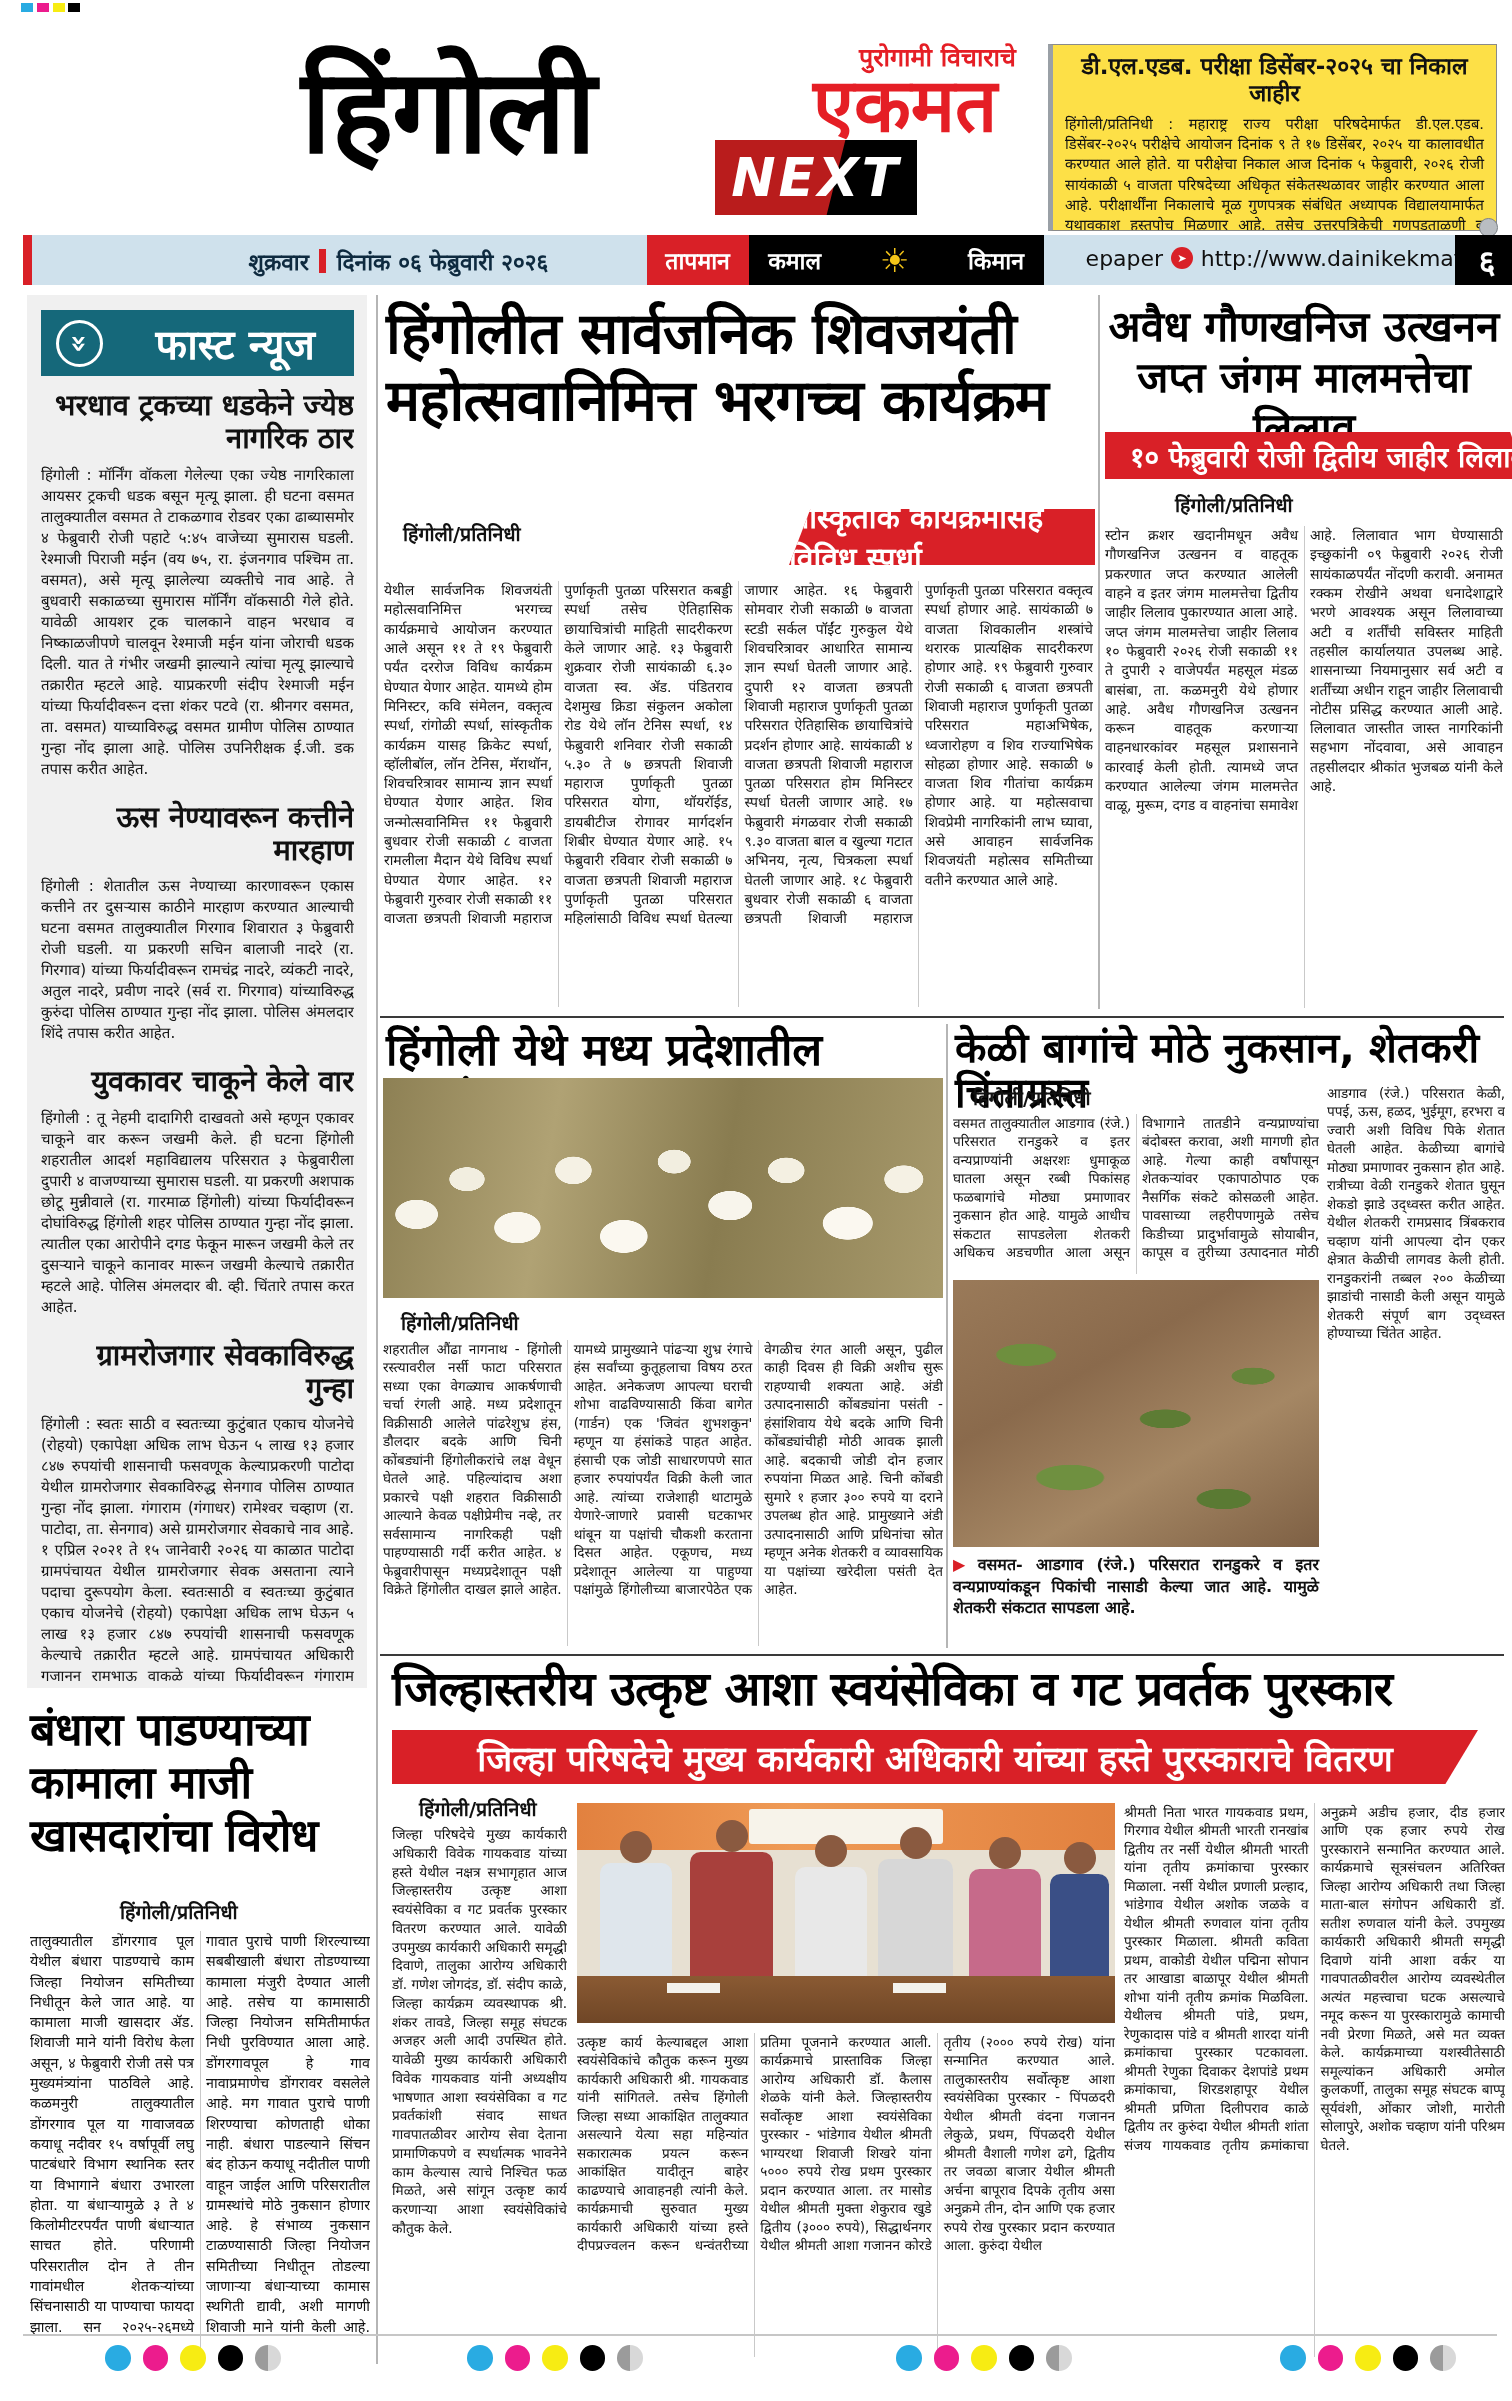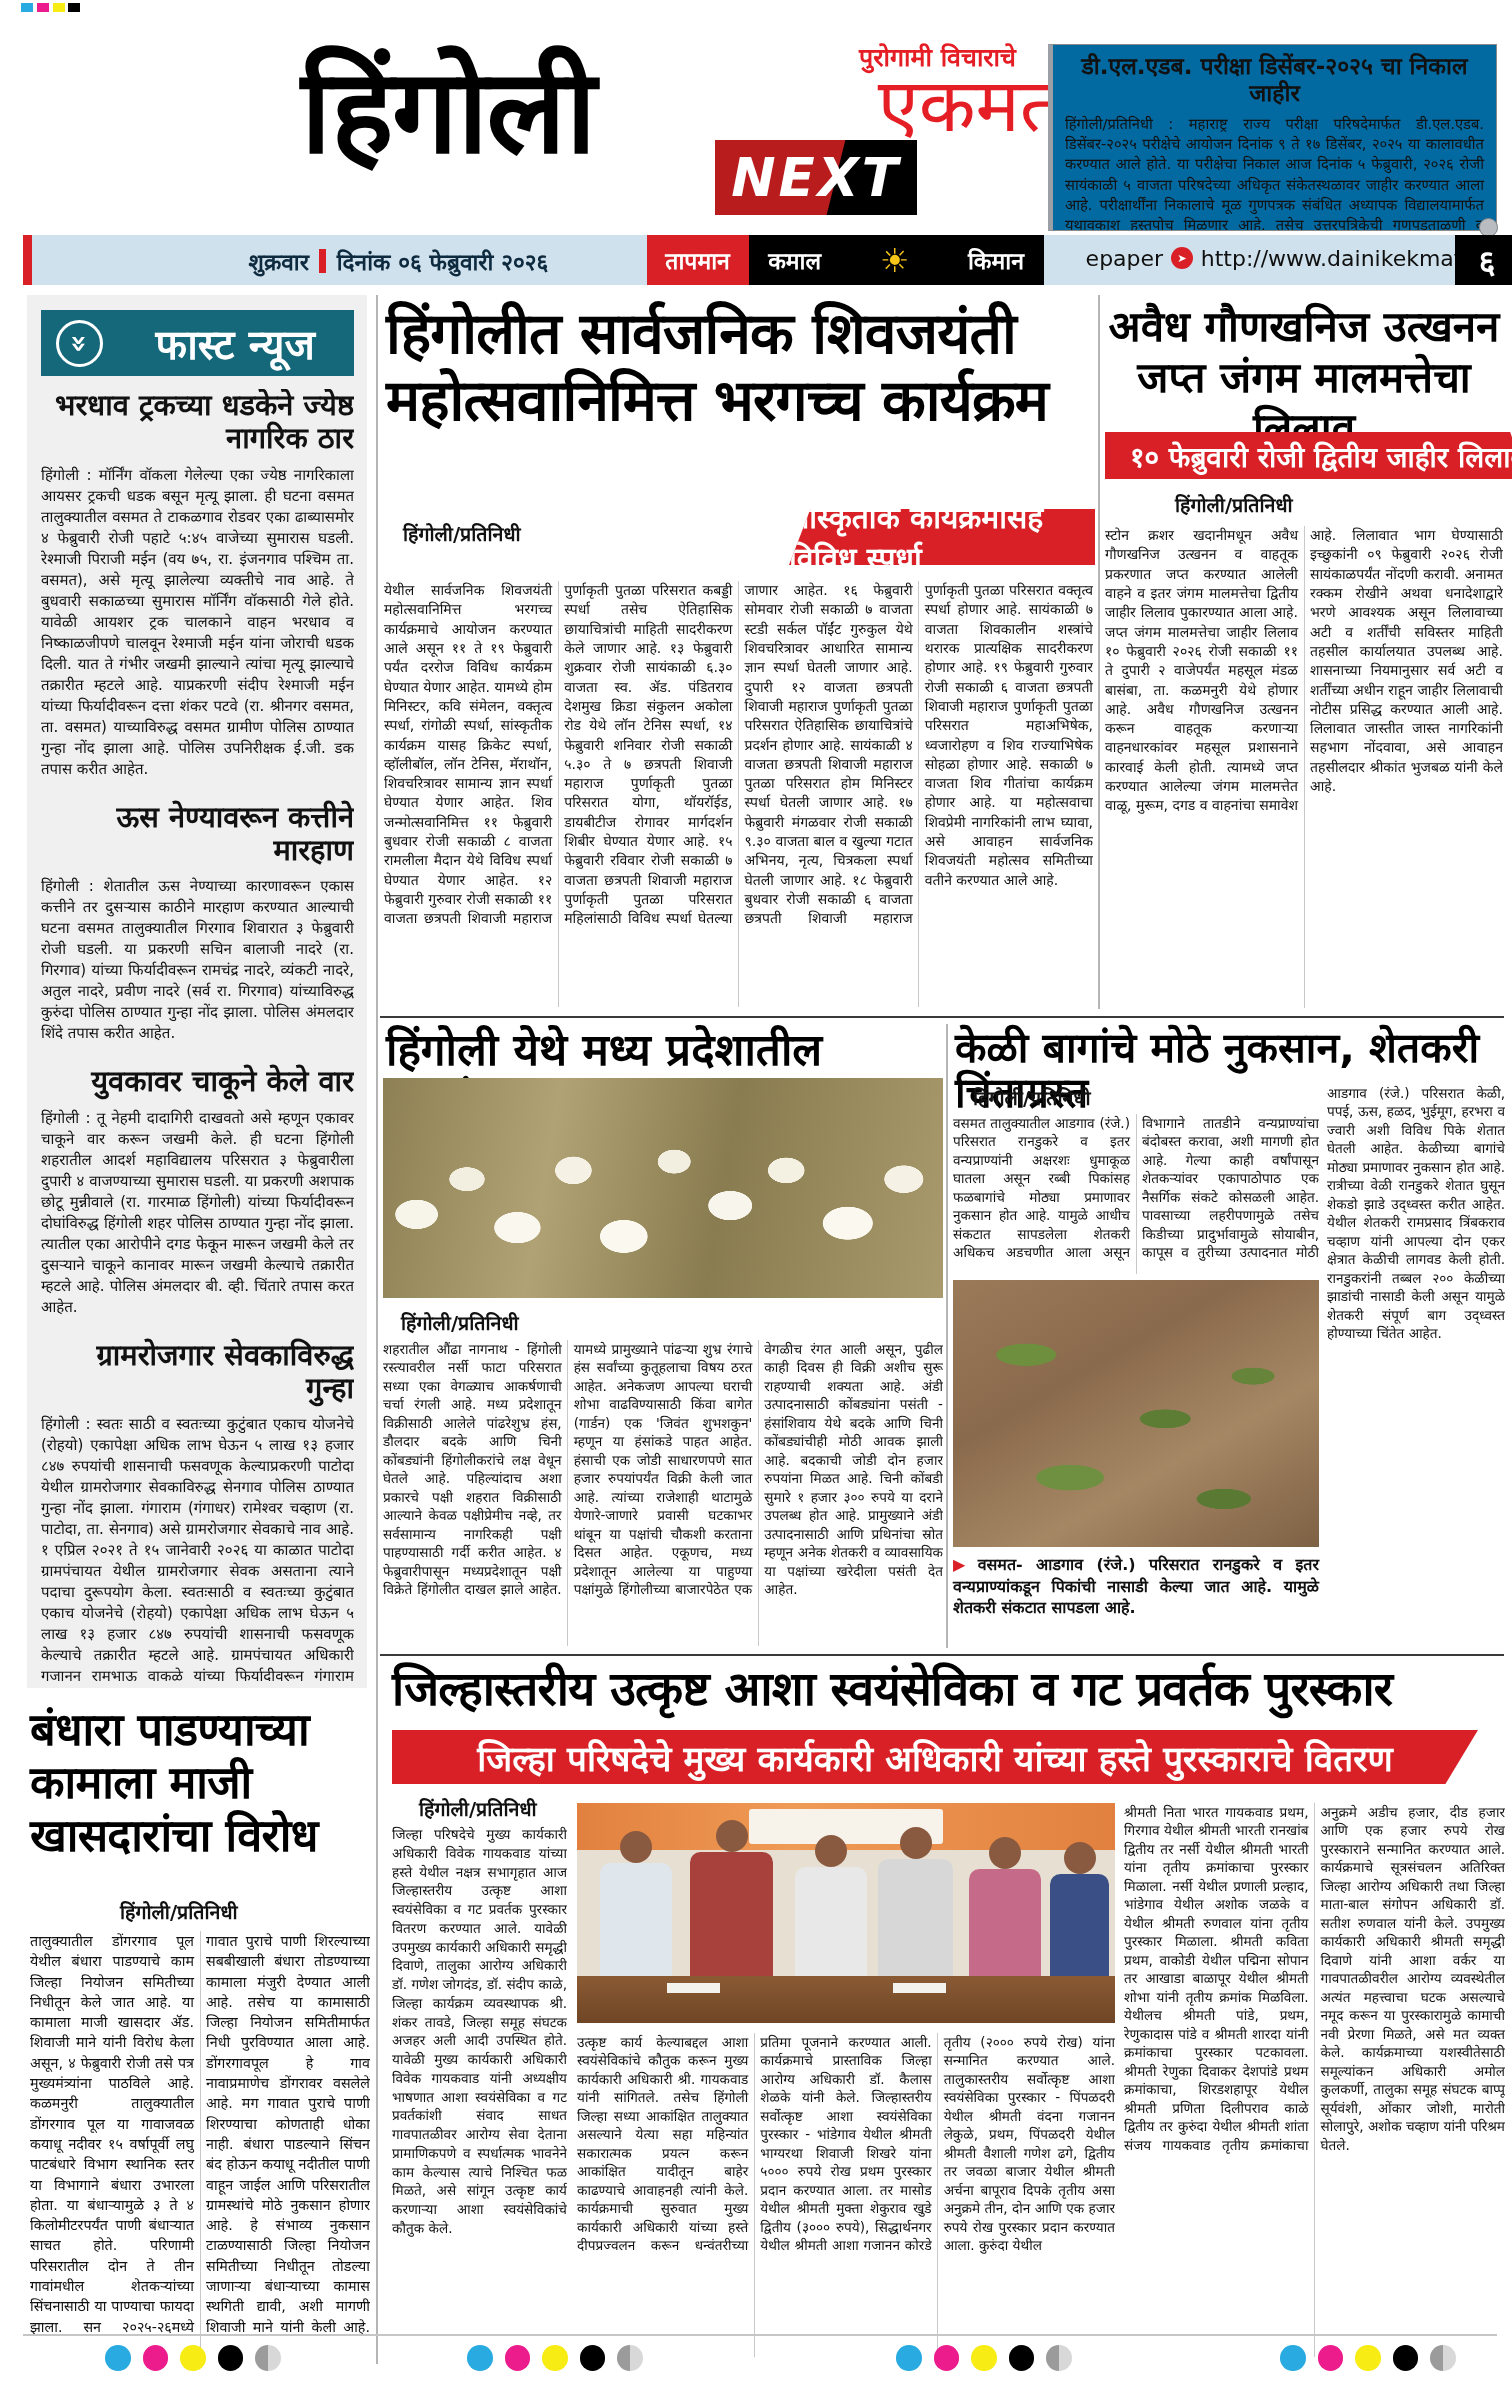--- a/index.html
+++ b/index.html
@@ -2,30 +2,30 @@
 <html style="font-size:12px"><head>
 <meta charset="utf-8">
 <style>
   html,body{margin:0;padding:0;background:#e8e8e8;}
   .page{position:relative;width:1512px;height:2401px;background:#ffffff;overflow:hidden;
         font-family:"DejaVu Sans",sans-serif;color:#111;}
   .abs{position:absolute;}
   
   .city-title{left:301px;top:36px;width:377px;font-size:117px;font-weight:700;color:#000;line-height:1.3;letter-spacing:-1.5px;}
   .tagline{left:813px;top:39px;width:249px;text-align:center;font-size:25px;font-weight:700;color:#e51e25;}
-  .brand{left:813px;top:65px;width:249px;text-align:right;font-size:74px;font-weight:400;color:#e51e25;line-height:1.1;}
+  .brand{left:813px;top:65px;width:249px;text-align:left;font-size:74px;font-weight:700;color:#e51e25;line-height:1.1;}
   .next-logo{left:715px;top:140px;width:202px;height:75px;background:#b91c1c;overflow:hidden;}
   .next-logo .black-part{position:absolute;right:-12px;top:0;width:46%;height:100%;background:#000;transform:skewX(-14deg);}
   .next-logo .next-text{position:absolute;left:0;top:0;width:100%;height:100%;display:flex;align-items:center;justify-content:center;
         color:#fff;font-size:53px;font-weight:700;font-style:italic;letter-spacing:3px;}
   .reg-top{left:21px;top:3px;display:flex;gap:3.8px;}
   .reg-top i{display:block;width:12px;height:9px;}
   
   .brief-box{left:1048px;top:44px;width:449px;height:187px;border:0.8px solid #8a8a8a;border-left:5.3px solid #9aa0a6;
-        background:#0369a1;padding:7.5px 12px;box-sizing:border-box;overflow:hidden;}
+        background:#fde047;padding:7.5px 12px;box-sizing:border-box;overflow:hidden;}
   .brief-headline{font-size:23px;font-weight:700;text-align:center;margin-bottom:6px;line-height:1.2;}
   .brief-body{font-size:14.7px;line-height:1.38;text-align:justify;}
   .brief-pin{left:1479px;top:218px;width:16.6px;height:16.6px;border-radius:50%;background:#b9bdc2;border:1.5px solid #7d8287;}
   
   .datebar{left:22.6px;top:235px;width:1474px;height:50px;background:#cfe1ec;}
   .datebar-accent{position:absolute;left:0;top:0;width:9px;height:50px;background:#d92027;}
   .daydate{position:absolute;left:226px;top:10.5px;font-size:22.6px;font-weight:700;color:#0e2a3f;display:flex;align-items:center;}
   .red-sep{display:inline-block;width:6.8px;height:24px;background:#d92027;margin:0 10.5px;}
   .temp-box{position:absolute;left:624px;top:0;width:102px;height:50px;background:#d92027;color:#fff;
         font-size:23px;font-weight:700;display:flex;align-items:center;justify-content:center;}

